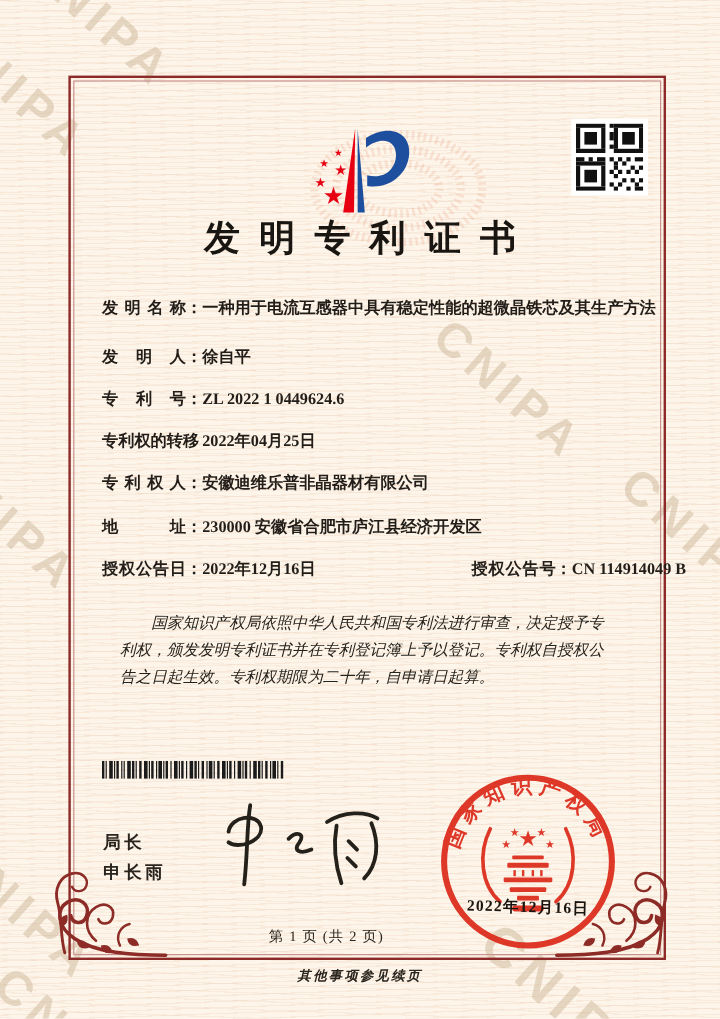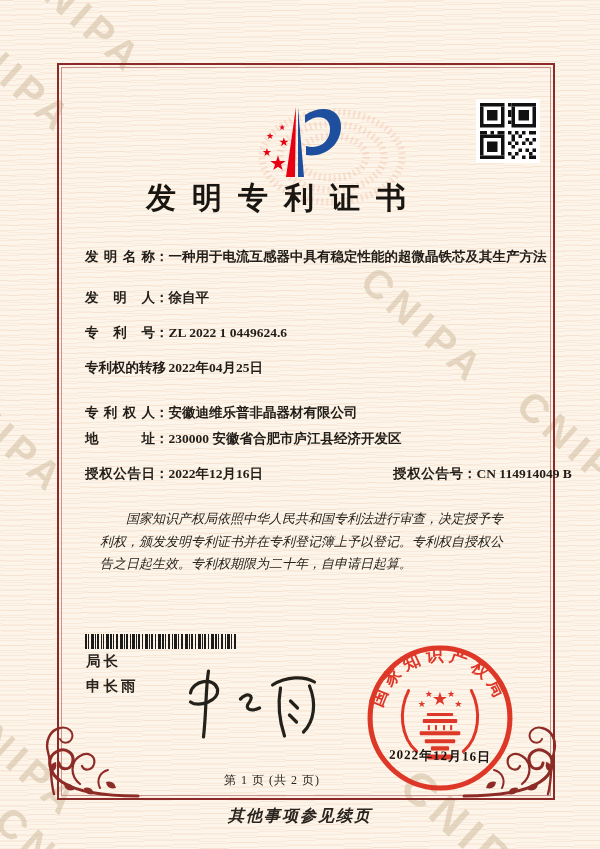--- a/index.html
+++ b/index.html
@@ -16,43 +16,43 @@
   .frame{position:absolute;left:57px;top:63px;width:494px;height:733px;
     border:2px solid #8b2a28;}
   .frame-inner{position:absolute;left:2px;top:2px;right:2px;bottom:2px;
     border:1px solid #c9928e;}
   .rosette{position:absolute;left:252px;top:102px;}
   .cert-no{position:absolute;left:76px;top:103px;font-size:13.5px;font-weight:bold;
     letter-spacing:2px;color:#2a2520;}
   .logo{position:absolute;left:260px;top:100px;width:100px;height:80px;}
   .qr{position:absolute;left:476px;top:99px;width:64px;height:64px;background:#fff;
     display:flex;align-items:center;justify-content:center;}
-  .title{position:absolute;left:0;top:178px;width:552px;text-align:center;
+  .title{position:absolute;left:0;top:178px;width:600px;text-align:center;
     font-size:30px;font-weight:bold;letter-spacing:16px;padding-left:16px;
     box-sizing:border-box;color:#191612;}
   .row{position:absolute;left:85px;width:445px;font-size:13.5px;font-weight:bold;
     color:#221d18;white-space:nowrap;}
   .flabel{display:inline-block;width:70px;text-align:justify;text-align-last:justify;}
   .fval{}
   .row-pair-b{position:absolute;left:308px;top:0;}
   .paras{position:absolute;left:84px;top:492px;width:440px;font-size:13px;
     font-style:italic;line-height:22.5px;color:#26221c;}
   .paras p{margin:16px;text-indent:2em;}
   .barcode{position:absolute;left:85px;top:634px;}
-  .signer{position:absolute;left:86px;top:649px;font-size:14.5px;font-weight:bold;
+  .signer{position:absolute;left:86px;top:691px;font-size:14.5px;font-weight:bold;
     letter-spacing:3px;color:#2a241e;line-height:25px;}
   .signature{position:absolute;left:172px;top:663px;}
   .seal{position:absolute;left:364px;top:642px;width:152px;height:152px;opacity:0.93;}
   .seal-date{position:absolute;left:360px;top:747px;width:160px;text-align:center;
     font-size:13px;font-weight:bold;letter-spacing:1px;color:#19140f;
     transform:rotate(1.5deg);}
   .page-info{position:absolute;left:0;top:772px;width:544px;text-align:center;
     font-size:12px;color:#2a241e;letter-spacing:1px;}
   .cont-note{position:absolute;left:0;top:806px;width:600px;text-align:center;
-    font-size:16px;font-style:italic;font-weight:bold;color:#2a241e;letter-spacing:2px;}
+    font-size:11px;font-style:italic;font-weight:bold;color:#2a241e;letter-spacing:2px;}
   .orn{position:absolute;width:100px;height:78px;}
   .orn-l{left:40px;top:722px;}
   .orn-r{left:462px;top:722px;transform:scaleX(-1);}
 </style>
 </head>
 <body>
 
 <div class="page">
 
   <span class="wm" style="left:-30px;top:8px">CNIPA</span>
@@ -179,21 +179,21 @@
   </div>
   <div class="row" style="top:289px">
     <span class="flabel">发明人</span><span>：</span><span class="fval">徐自平</span>
   </div>
   <div class="row" style="top:324px">
     <span class="flabel">专利号</span><span>：</span><span class="fval">ZL 2022 1 0449624.6</span>
   </div>
   <div class="row" style="top:359px">
     <span class="flabel">专利权的转移</span><span>：</span><span class="fval">2022年04月25日</span>
   </div>
-  <div class="row" style="top:404px">
+  <div class="row" style="top:394px">
     <span class="flabel">专利权人</span><span>：</span><span class="fval">安徽迪维乐普非晶器材有限公司</span>
   </div>
   <div class="row" style="top:430px">
     <span class="flabel">地址</span><span>：</span><span class="fval">230000 安徽省合肥市庐江县经济开发区</span>
   </div>
   <div class="row" style="top:465px">
     <span class="flabel">授权公告日</span><span>：</span><span class="fval">2022年12月16日</span>
     <span class="row-pair-b">
       <span class="flabel">授权公告号</span><span>：</span><span class="fval">CN 114914049 B</span>
     </span>

